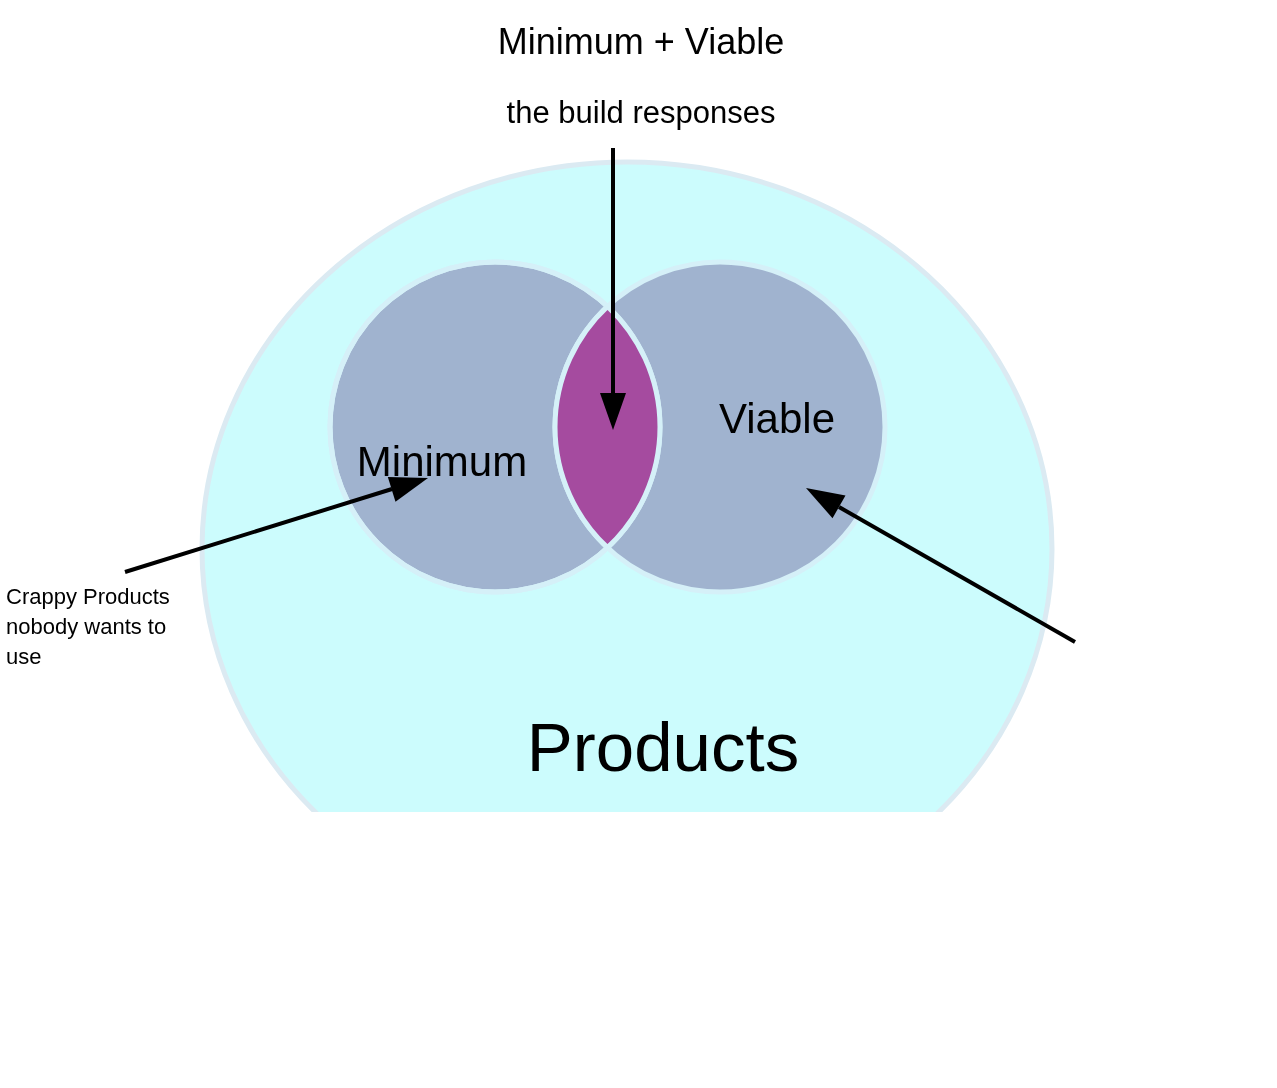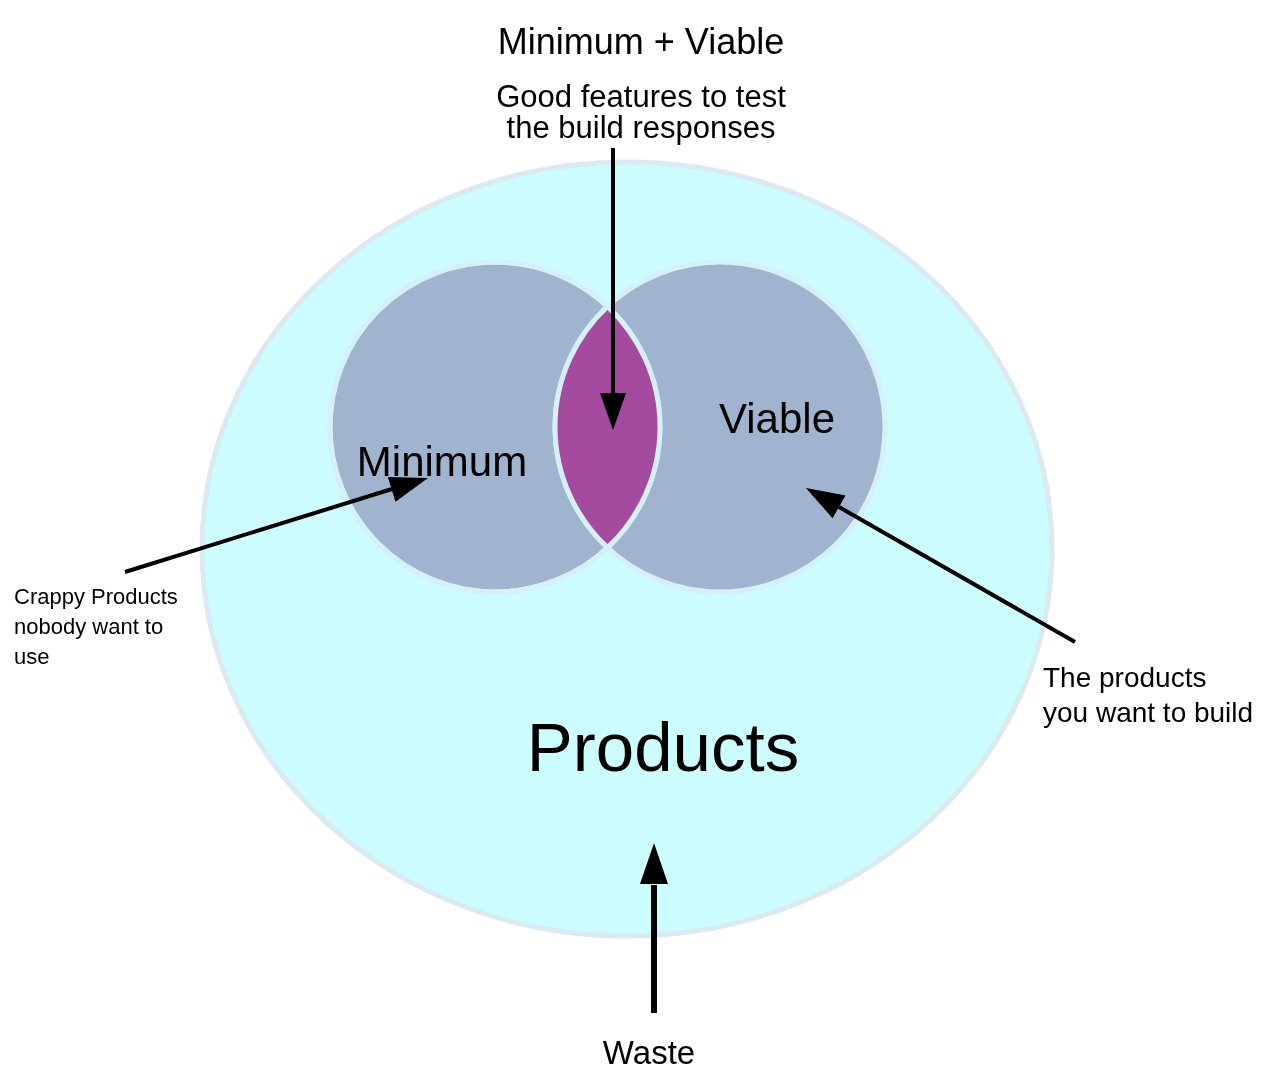--- a/index.html
+++ b/index.html
@@ -3,21 +3,21 @@
 <meta charset="utf-8">
 <style>
   html, body {
     margin: 0;
     padding: 0;
     background: var(--background, #ffffff);
   }
   .canvas {
     position: relative;
     width: 1277px;
-    height: 1088px;
+    height: 812px;
     overflow: hidden;
     font-family: "Liberation Sans", sans-serif;
     color: var(--text, #000000);
   }
   .canvas svg { position: absolute; left: 0; top: 0; }
 
   
   .outer-ellipse {
     fill: var(--outer-fill, #ccfcfd);
     stroke: var(--outer-stroke, #dbeaf2);
@@ -45,21 +45,21 @@
   .txt { position: absolute; white-space: nowrap; }
   .txt.centered { transform: translate(-50%, -50%); text-align: center; }
 
   .title-text    { left: 641px; top: 42px;  font-size: 36px; }
   .subtitle-text { left: 641px; top: 112px; font-size: 31px; line-height: 31px; }
   .minimum-text  { left: 442px; top: 423px; font-size: 42px; margin-top: 39px; }
   .viable-text   { left: 777px; top: 419px; font-size: 42px; }
   .products-text { left: 635px; top: 747px; font-size: 69px; margin-left: 28px; }
   .waste-text    { left: 649px; top: 1053px; font-size: 33px; }
 
-  .left-note  { left: 14px;   top: 582px; font-size: 22px; line-height: 30px; text-align: left; }
+  .left-note  { left: 6px;   top: 582px; font-size: 22px; line-height: 30px; text-align: left; }
   .right-note { left: 1043px; top: 660px; font-size: 28px; line-height: 35px; text-align: left; }
 </style>
 </head>
 <body>
 
 <div class="canvas">
 
   <svg width="1277" height="1088" viewBox="0 0 1277 1088">
 
     <ellipse class="outer-ellipse" cx="627" cy="549" rx="425" ry="387"></ellipse>
@@ -89,36 +89,31 @@
 
     <g>
       <line class="arrow-line" x1="654" y1="1013" x2="654" y2="885" stroke-width="6"></line>
       <polygon class="arrow-head" points="640,884 668,884 654,843"></polygon>
     </g>
   </svg>
 
   <div class="txt centered title-text">Minimum + Viable</div>
 
   <div class="txt centered subtitle-text">
-    <div>Good features to test</div>
     <div>the build responses</div>
   </div>
 
   <div class="txt centered minimum-text">Minimum</div>
 
   <div class="txt centered viable-text">Viable</div>
 
   <div class="txt centered products-text">Products</div>
 
   <div class="txt left-note">
     <div>Crappy Products</div>
-    <div>nobody want to</div>
+    <div>nobody wants to</div>
     <div>use</div>
   </div>
 
-  <div class="txt right-note">
-    <div>The products</div>
-    <div>you want to build</div>
-  </div>
 
   <div class="txt centered waste-text">Waste</div>
 
 </div>
 
 </body></html>

